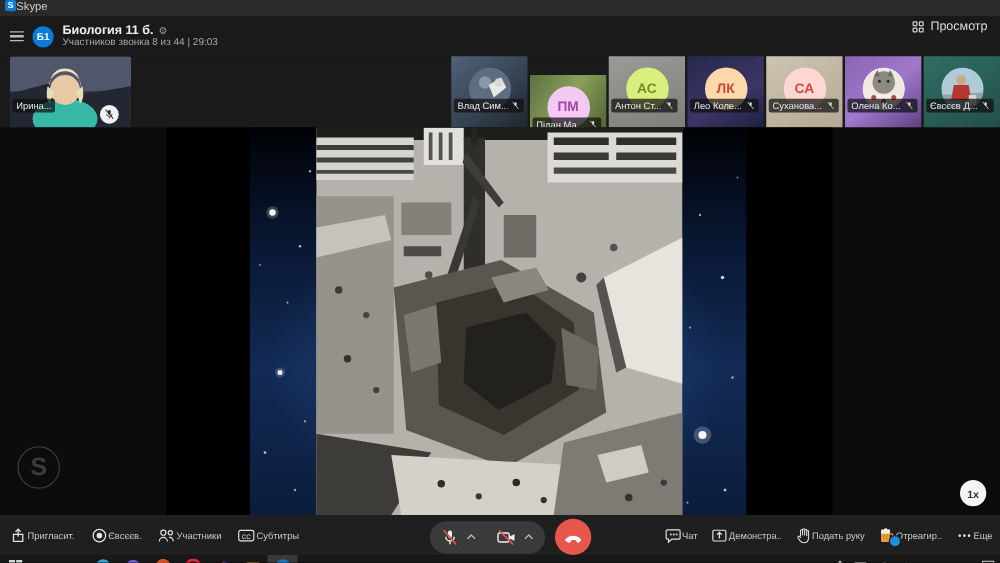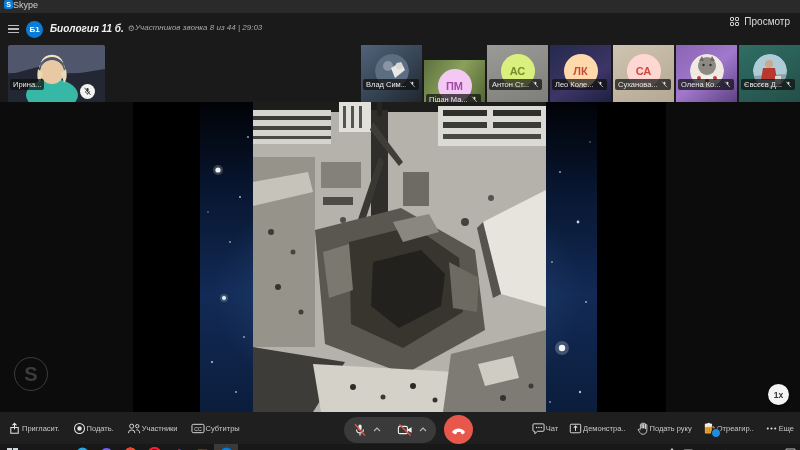--- a/index.html
+++ b/index.html
@@ -10,21 +10,21 @@
   
   .titlebar { height:13px; background:#2a2a2a; display:flex; align-items:flex-start; padding-left:4px; gap:0; }
   .skype-badge { width:9px; height:9px; border-radius:2px; background:#0a7cd6; color:#fff; font-size:7px; line-height:9px; text-align:center; font-weight:bold; }
   .titlebar .appname { font-size:9px; color:#cfcfcf; }
 
   
   .header { height:20px; background:#1a1a1a; display:flex; align-items:center; padding:16px 8px; gap:7px; position:relative; }
   .hamburger { width:11px; display:flex; flex-direction:column; gap:2px; cursor:pointer; }
   .hamburger span { height:1.5px; background:#bbb; }
   .group-avatar { width:17px; height:17px; border-radius:50%; background:#0a7cd6; color:#fff; font-size:8px; font-weight:bold; display:flex; align-items:center; justify-content:center; }
-  .head-text { display:flex; flex-direction:row; line-height:1.05;font-style:italic; }
+  .head-text { display:flex; flex-direction:column; line-height:1.05; }
   .head-title-row { display:flex; gap:4px; align-items:center; }
   .head-title { font-size:10px; font-weight:bold; color:#f0f0f0; }
   .gear { font-size:8px; color:#9a9a9a; }
   .head-sub { font-size:8px; color:#a8a8a8; }
   .view-btn { position:absolute; right:10px; top:3px; display:flex; gap:5px; align-items:center; cursor:pointer; }
   .view-btn .grid-ic { display:grid; grid-template-columns:4px 4px; grid-gap:1.5px; }
   .view-btn .grid-ic i { width:4px; height:4px; border:1px solid #cfcfcf; border-radius:1px; }
   .view-btn span { font-size:10px; color:#dcdcdc; }
 
   
@@ -341,21 +341,21 @@
           <line x1="7" y1="8" x2="7" y2="1.5" stroke="#e4e4e4" stroke-width="1.1"></line>
           <path d="M4.8,3.6 L7,1.4 L9.2,3.6" fill="none" stroke="#e4e4e4" stroke-width="1.1"></path>
         </svg>
         <span class="lbl">Пригласит.</span>
       </div>
       <div class="cb-btn">
         <svg width="13" height="13" viewBox="0 0 14 14">
           <circle cx="7" cy="7" r="5.4" fill="none" stroke="#e4e4e4" stroke-width="1.1"></circle>
           <circle cx="7" cy="7" r="2.4" fill="#e4e4e4"></circle>
         </svg>
-        <span class="lbl">Подать.</span>
+        <span class="lbl">Євсєєв.</span>
       </div>
       <div class="cb-btn">
         <svg width="14" height="13" viewBox="0 0 15 14">
           <circle cx="5" cy="4.5" r="2.2" fill="none" stroke="#e4e4e4" stroke-width="1"></circle>
           <path d="M1.5,12 a3.5,3.5 0 0 1 7,0" fill="none" stroke="#e4e4e4" stroke-width="1"></path>
           <circle cx="11" cy="4.5" r="1.8" fill="none" stroke="#e4e4e4" stroke-width="1"></circle>
           <path d="M10,8.5 a3,3 0 0 1 3.5,3.5" fill="none" stroke="#e4e4e4" stroke-width="1"></path>
         </svg>
         <span class="lbl">Участники</span>
       </div>

